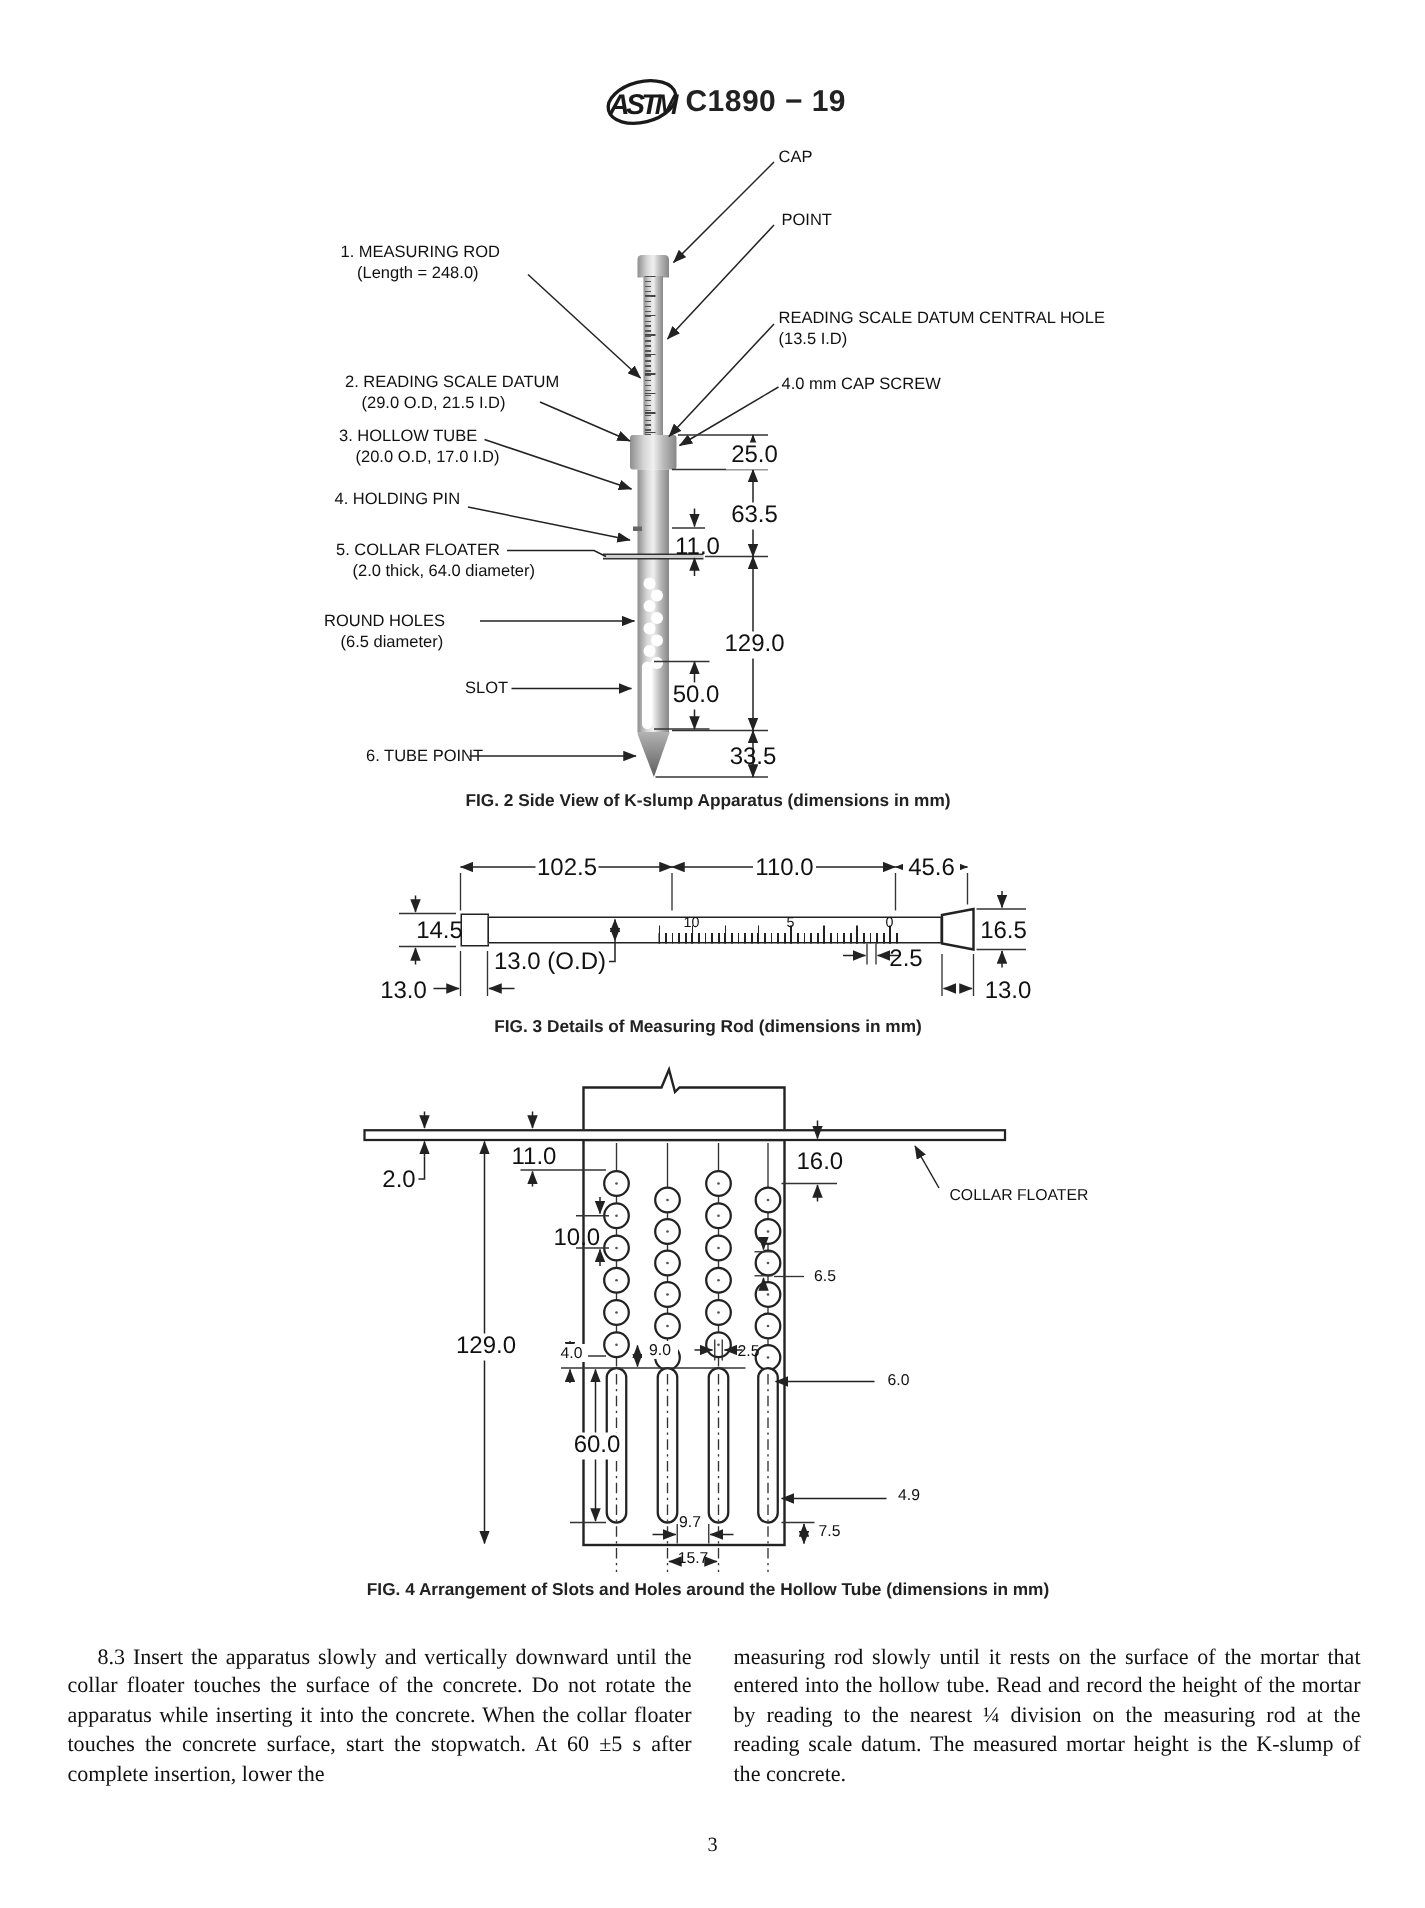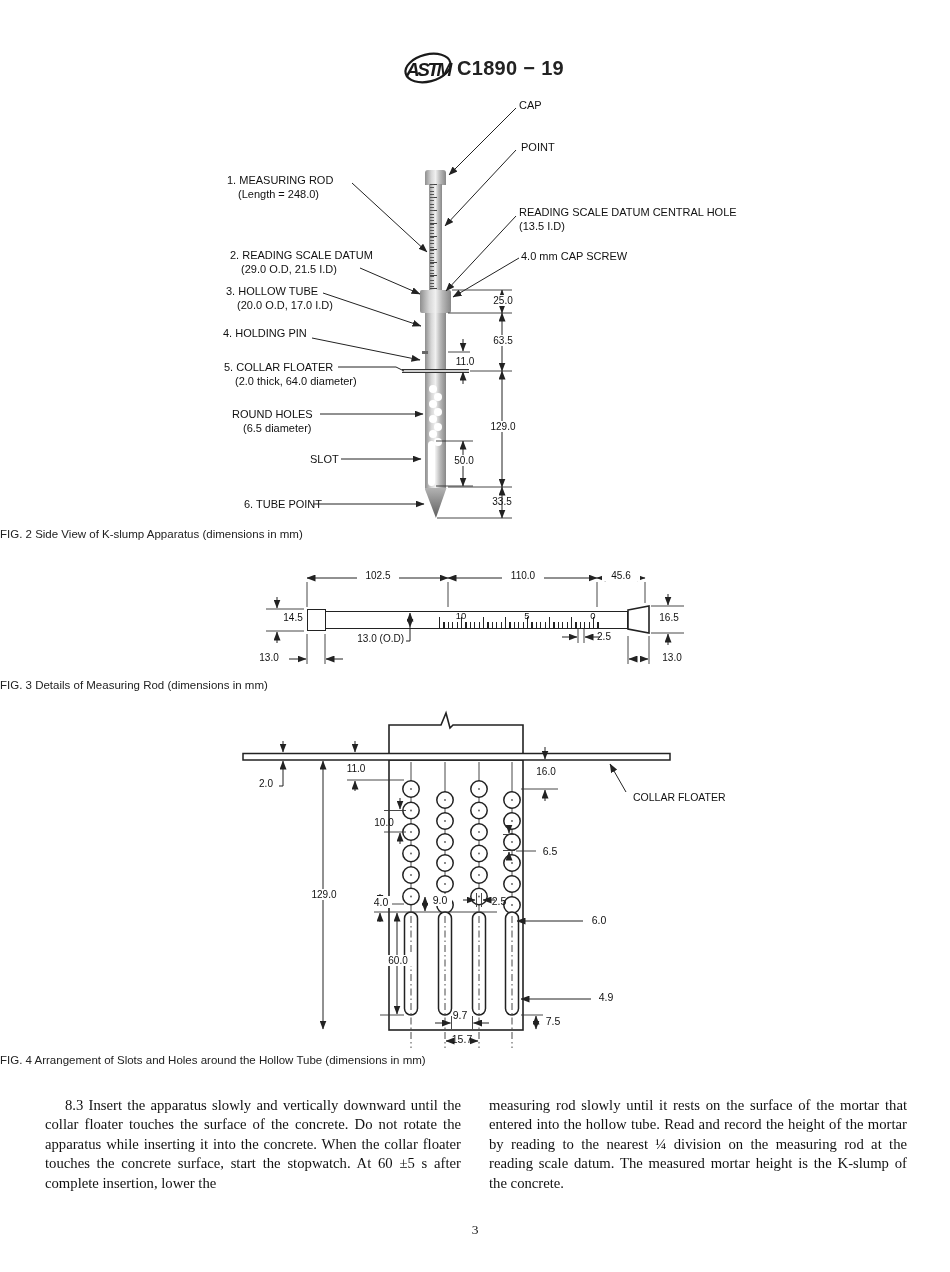--- a/index.html
+++ b/index.html
@@ -5,24 +5,24 @@
   html,body{margin:0;padding:0;}
   body{width:950px;height:1272px;background:#ffffff;position:relative;
        font-family:"Liberation Sans",sans-serif;color:#1a1a1a;overflow:hidden;}
   .abs{position:absolute;}
   
   .hdr-title{position:absolute;left:457px;top:57px;font-size:20px;font-weight:bold;
              letter-spacing:.3px;color:#222;}
   
   .flabel{position:absolute;font-size:11px;line-height:13.5px;color:#111;white-space:nowrap;}
   .flabel .ind{padding-left:11px;display:block;}
-  .dim{position:absolute;font-size:10px;color:#111;text-align:center;white-space:nowrap;z-index:6;}
+  .dim{position:absolute;font-size:16px;color:#111;text-align:center;white-space:nowrap;z-index:6;}
   .dim-s{font-size:10.5px;}
   .wbg{background:#fff;padding:0 1px;}
-  .caption{position:absolute;left:0;width:944px;font-weight:normal;
+  .caption{position:absolute;left:0;width:944px;text-align:center;font-weight:bold;
            font-size:11.5px;color:#222;z-index:6;}
   
   .metal{background:linear-gradient(90deg,#8e8e8e 0%,#d6d6d6 30%,#f0f0f0 50%,#b9b9b9 72%,#878787 100%);}
   .part{position:absolute;z-index:2;}
   .hole{position:absolute;background:#fff;border-radius:50%;z-index:3;}
   
   .f3box{position:absolute;background:#fff;border:1.6px solid #222;box-sizing:border-box;z-index:2;}
   .ticks-minor{position:absolute;left:439px;top:622px;width:160px;height:6.5px;z-index:3;
       background:repeating-linear-gradient(to right,#222 0 1.2px,transparent 1.2px 4.4px);}
   .ticks-major{position:absolute;left:439px;top:617px;width:160px;height:11.5px;z-index:3;
@@ -65,38 +65,38 @@
 <div class="hole" style="left:434px;top:392.5px;width:8px;height:8px;"></div>
 <div class="hole" style="left:429px;top:400px;width:8px;height:8px;"></div>
 <div class="hole" style="left:434px;top:407.5px;width:8px;height:8px;"></div>
 <div class="hole" style="left:429px;top:415px;width:8px;height:8px;"></div>
 <div class="hole" style="left:434px;top:422.5px;width:8px;height:8px;"></div>
 <div class="hole" style="left:429px;top:430px;width:8px;height:8px;"></div>
 <div class="hole" style="left:434px;top:437.5px;width:8px;height:8px;"></div>
 <div class="part" style="left:428px;top:441px;width:6.5px;height:45px;background:#fff;border-radius:3.5px;z-index:3;"></div>
 <div class="part" style="left:424.5px;top:488px;width:22px;height:30px;background:linear-gradient(180deg,#b3b3b3,#5e5e5e);clip-path:polygon(0 0,100% 0,52% 100%);z-index:2;"></div>
 
-<div class="flabel" style="left:227px;top:162px;margin-top:12px;">
+<div class="flabel" style="left:227px;top:162px;">
   <span>1. MEASURING ROD</span>
   <span class="ind">(Length = 248.0)</span>
 </div>
 <div class="flabel" style="left:230px;top:249px;">
   <span>2. READING SCALE DATUM</span>
   <span class="ind">(29.0 O.D, 21.5 I.D)</span>
 </div>
 <div class="flabel" style="left:226px;top:285px;">
   <span>3. HOLLOW TUBE</span>
   <span class="ind">(20.0 O.D, 17.0 I.D)</span>
 </div>
 <div class="flabel" style="left:223px;top:327px;">4. HOLDING PIN</div>
 <div class="flabel" style="left:224px;top:361px;">
   <span>5. COLLAR FLOATER</span>
   <span class="ind">(2.0 thick, 64.0 diameter)</span>
 </div>
-<div class="flabel" style="left:232px;top:408px;">
+<div class="flabel" style="left:216px;top:408px;">
   <span>ROUND HOLES</span>
   <span class="ind">(6.5 diameter)</span>
 </div>
 <div class="flabel" style="left:310px;top:453px;">SLOT</div>
 <div class="flabel" style="left:244px;top:498px;">6. TUBE POINT</div>
 <div class="flabel" style="left:519px;top:99px;">CAP</div>
 <div class="flabel" style="left:521px;top:141px;">POINT</div>
 <div class="flabel" style="left:519px;top:206px;">
   <span>READING SCALE DATUM CENTRAL HOLE</span>
   <span style="display:block;">(13.5 I.D)</span>

